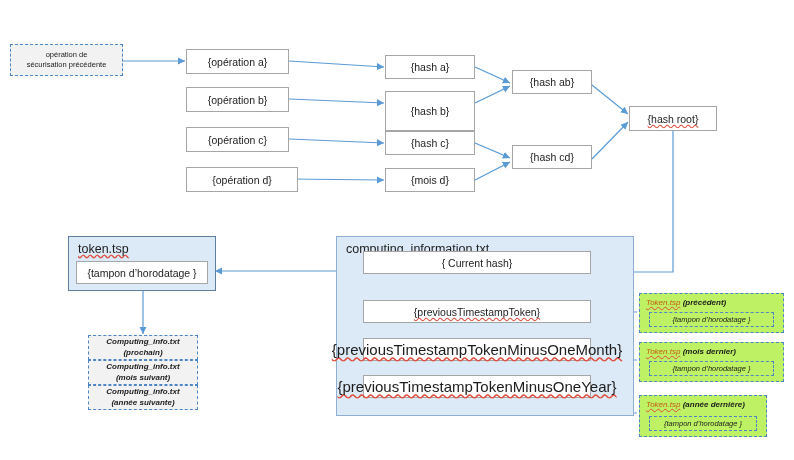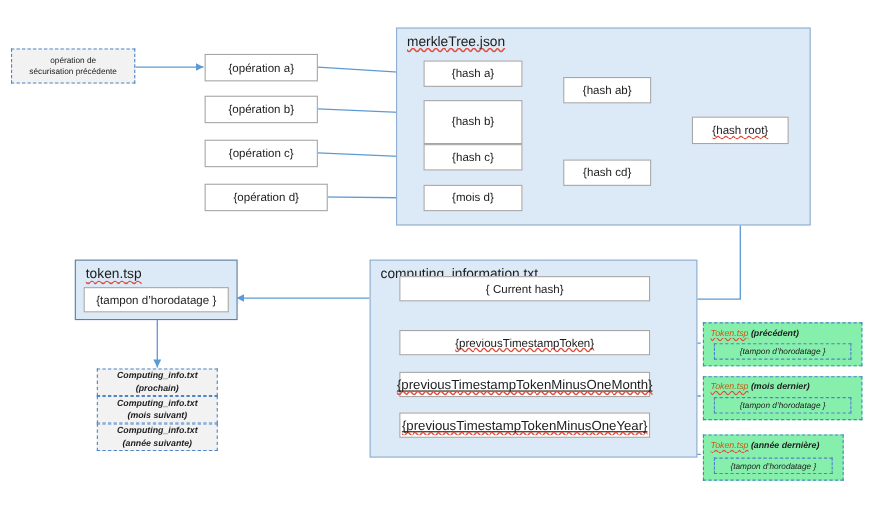--- a/index.html
+++ b/index.html
@@ -48,40 +48,40 @@
     background: #ffffff;
     border: 1px solid #a6a6a6;
     box-sizing: border-box;
     display: flex;
     align-items: center;
     justify-content: center;
     font-size: 10.5px;
     color: #1c1c1c;
     white-space: nowrap;
   }
-  .node.sm { font-size: 12px; text-decoration: underline; }
+  .node.sm { font-size: 15px; }
   
   .dashed {
     position: absolute;
     background: #f2f2f2;
     border: 1px dashed #4e85c5;
     box-sizing: border-box;
     display: flex;
     flex-direction: column;
     align-items: center;
     justify-content: center;
     text-align: center;
     font-size: 7.5px;
     color: #1c1c1c;
     line-height: 1.35;
   }
   .dashed.italic { font-style: italic; font-weight: bold; font-size: 8px; }
   .tokgrp {
     position: absolute;
-    background: #86efac;
+    background: #bef264;
     border: 1px dashed #4e85c5;
     box-sizing: border-box;
   }
   .tok-title {
     position: absolute;
     left: 6px;
     top: 4px;
     font-size: 8px;
     font-style: italic;
     font-weight: bold;
@@ -162,25 +162,20 @@
   <div class="dashed" style="left:10px; top:44px; width:113px; height:32px;">
     <span>opération  de</span>
     <span>sécurisation précédente</span>
   </div>
 
   <div class="node" style="left:186px; top:49px; width:103px; height:25px;">{opération a}</div>
   <div class="node" style="left:186px; top:87px; width:103px; height:25px;">{opération b}</div>
   <div class="node" style="left:186px; top:127px; width:103px; height:25px;">{opération c}</div>
   <div class="node" style="left:186px; top:167px; width:112px; height:25px;">{opération d}</div>
 
-  <div class="container" style="left:360px; top:25px; width:377px; height:180px;">
-    <div class="container-title">
-      <span class="sq">merkleTree.json</span>
-    </div>
-  </div>
   <div class="node" style="left:385px; top:55px; width:90px; height:24px;">{hash a}</div>
   <div class="node" style="left:385px; top:91px; width:90px; height:40px;">{hash b}</div>
   <div class="node" style="left:385px; top:131px; width:90px; height:24px;">{hash c}</div>
   <div class="node" style="left:385px; top:168px; width:90px; height:24px;">{mois d}</div>
 
   <div class="node" style="left:512px; top:70px; width:80px; height:24px;">{hash ab}</div>
   <div class="node" style="left:512px; top:145px; width:80px; height:24px;">{hash cd}</div>
 
   <div class="node" style="left:629px; top:106px; width:88px; height:25px;">
     <span class="sq">{hash root}</span>

